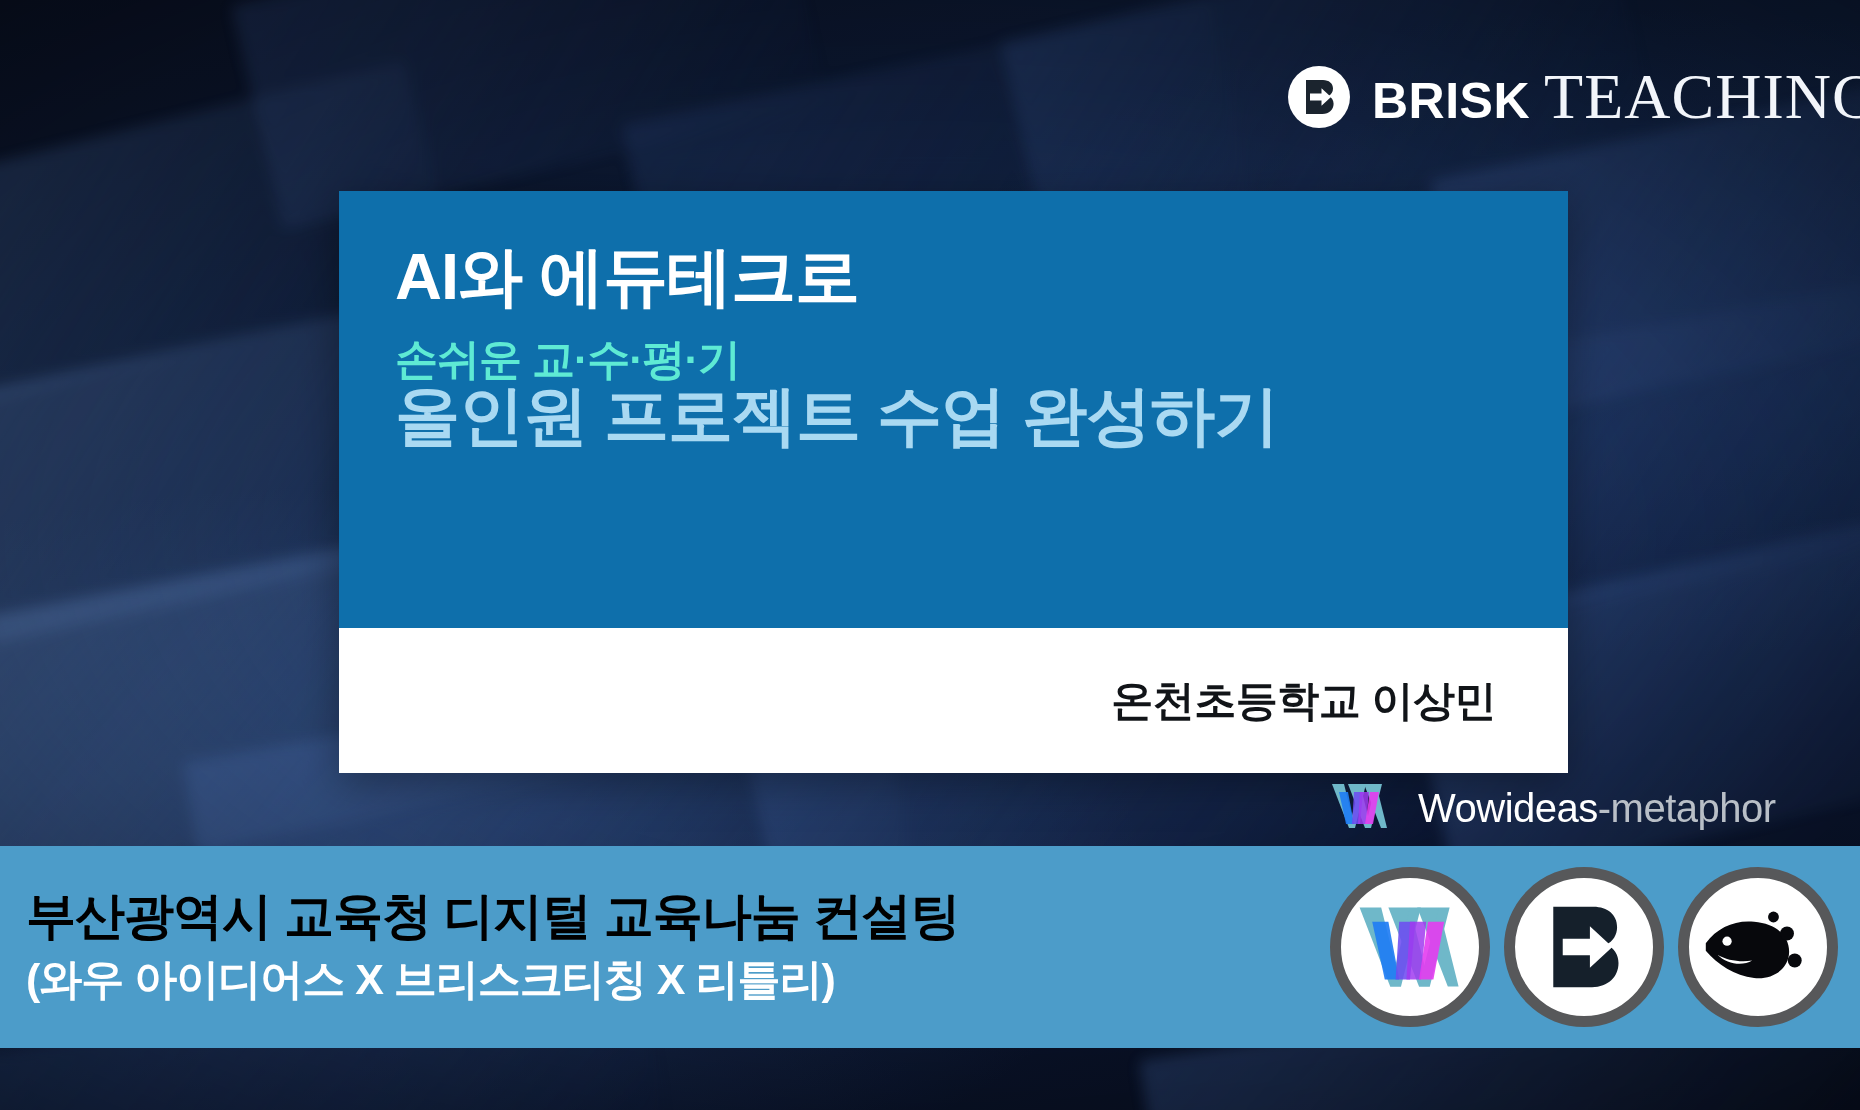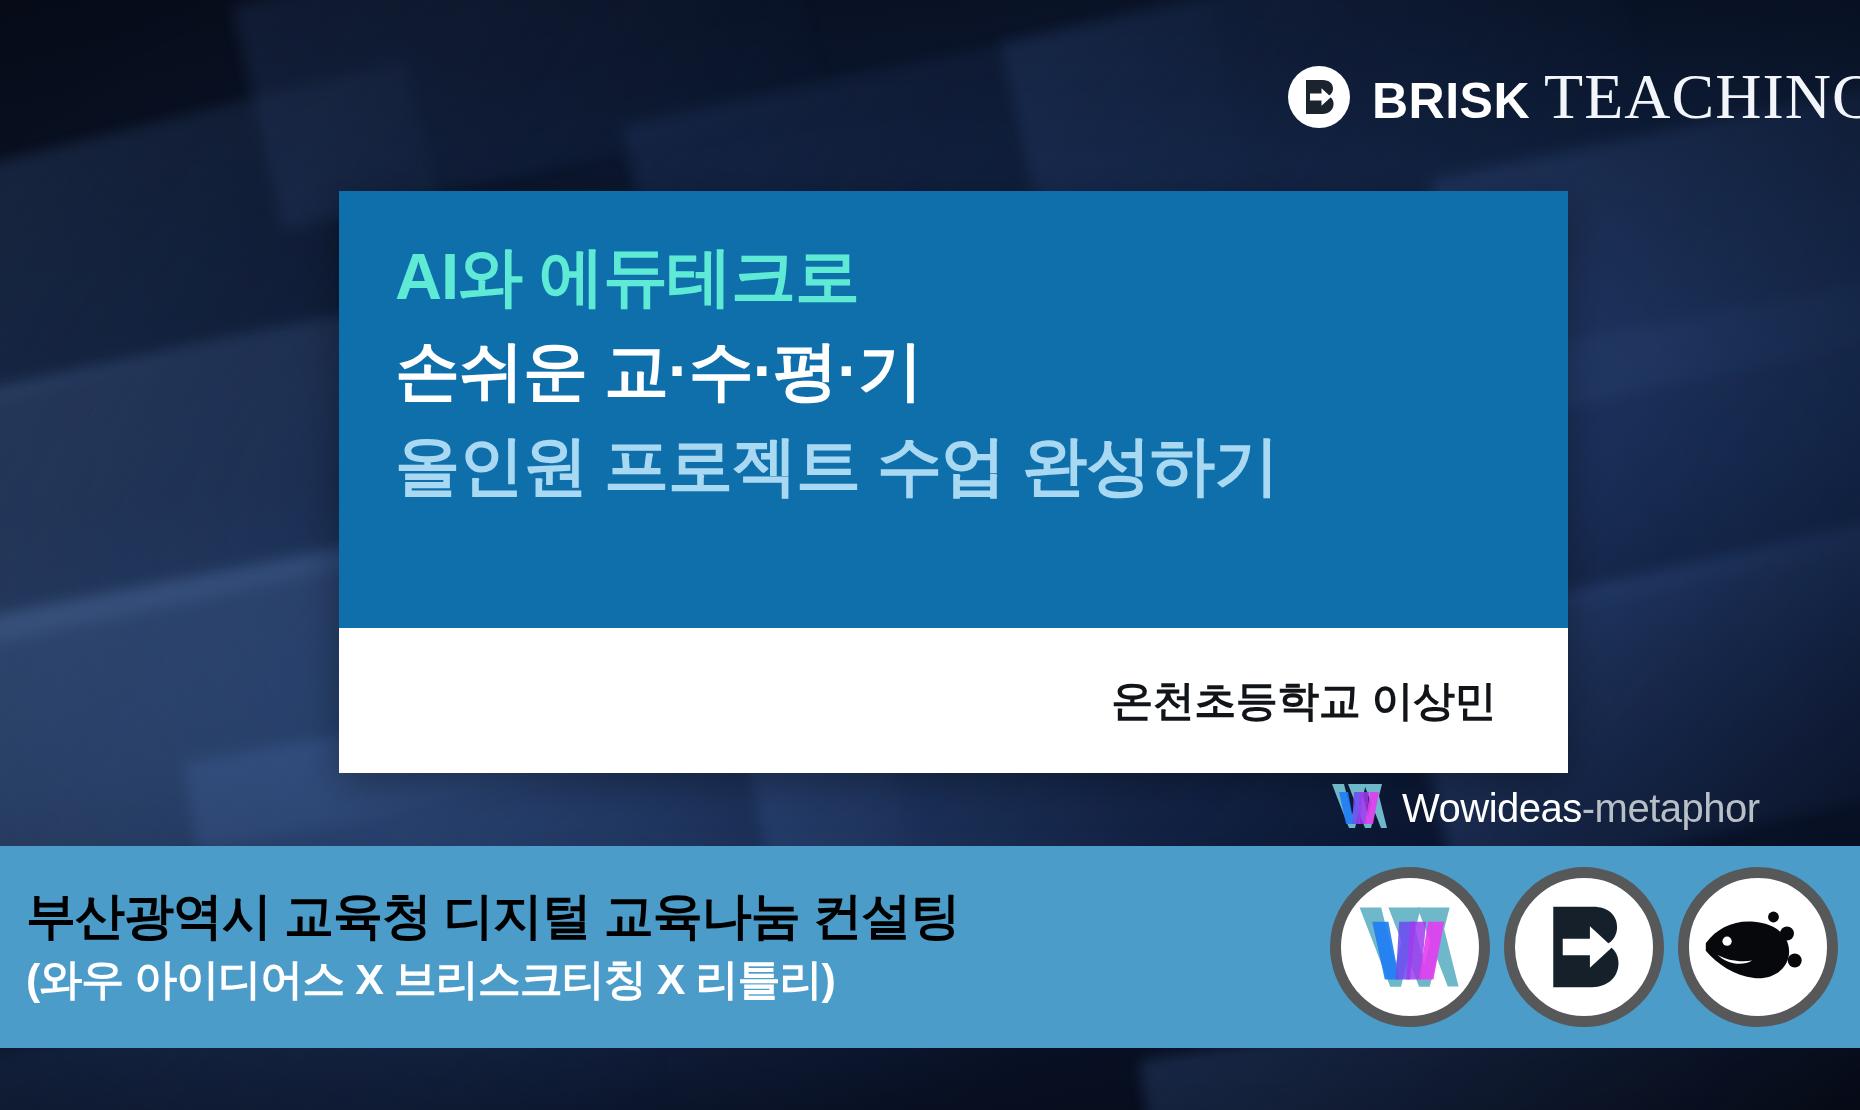--- a/index.html
+++ b/index.html
@@ -62,22 +62,22 @@
     width: 1229px; height: 582px;
     box-shadow: 0 10px 40px rgba(0,0,0,.35);
   }
   .card-blue {
     height: 437px;
     background: #0e6fab;
     padding: 52px 0 0 56px;
     box-sizing: border-box;
   }
   .t-line { white-space: nowrap; font-weight: 800; line-height: 1.05; }
-  .t-line.l1 { color: #5eead4; font-size: 65px; margin-bottom: 26px; letter-spacing: -1px; }
-  .t-line.l2 { color: #ffffff; font-size: 65px; margin-bottom: 26px; letter-spacing: -1px; }
+  .t-line.l1 { color: #ffffff; font-size: 65px; margin-bottom: 26px; letter-spacing: -1px; }
+  .t-line.l2 { color: #5eead4; font-size: 43px; letter-spacing: -1px; }
   .t-line.l3 { color: #a9d9f2; font-size: 65px; letter-spacing: -1px; }
 
   .card-white {
     height: 145px;
     background: #ffffff;
     display: flex; align-items: center; justify-content: flex-end;
     padding-right: 72px;
     box-sizing: border-box;
   }
   .presenter { color: #111418; font-size: 42px; font-weight: 800; letter-spacing: -.5px; white-space: nowrap; }
@@ -91,21 +91,21 @@
   }
   .littly-wm .lw-text {
     color: #0d0f14; font-size: 46px; font-weight: 800; letter-spacing: -1px;
     text-shadow: 0 0 3px rgba(190,205,225,.55), 0 0 8px rgba(150,175,210,.35);
   }
 
   
   .wow-logo {
     position: absolute;
     left: 1330px; top: 780px;
-    display: flex; align-items: center; gap: 12px;
+    display: flex; align-items: center; gap: 28px;
   }
   .wow-text { font-size: 40px; font-weight: 400; white-space: nowrap; letter-spacing: -.5px; }
   .wow-text .w1 { color: #ffffff; }
   .wow-text .w2 { color: #b9bfc7; }
 
   
   .banner {
     position: absolute;
     left: 0; top: 846px;
     width: 1860px; height: 202px;

